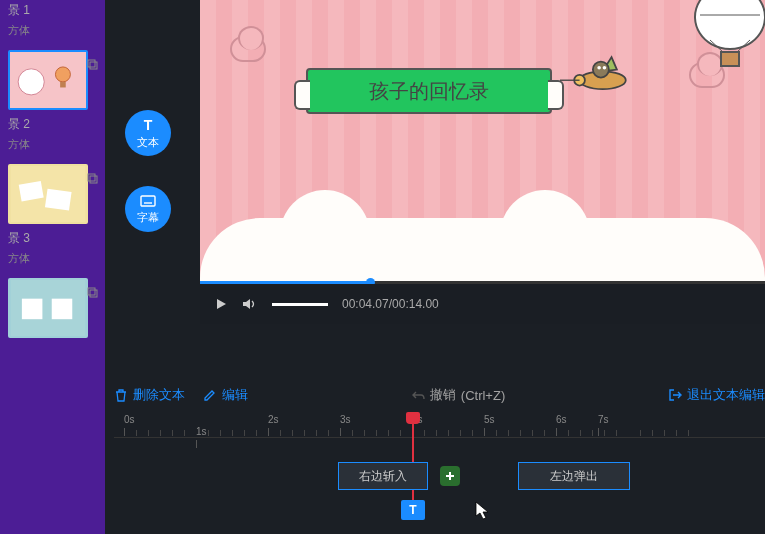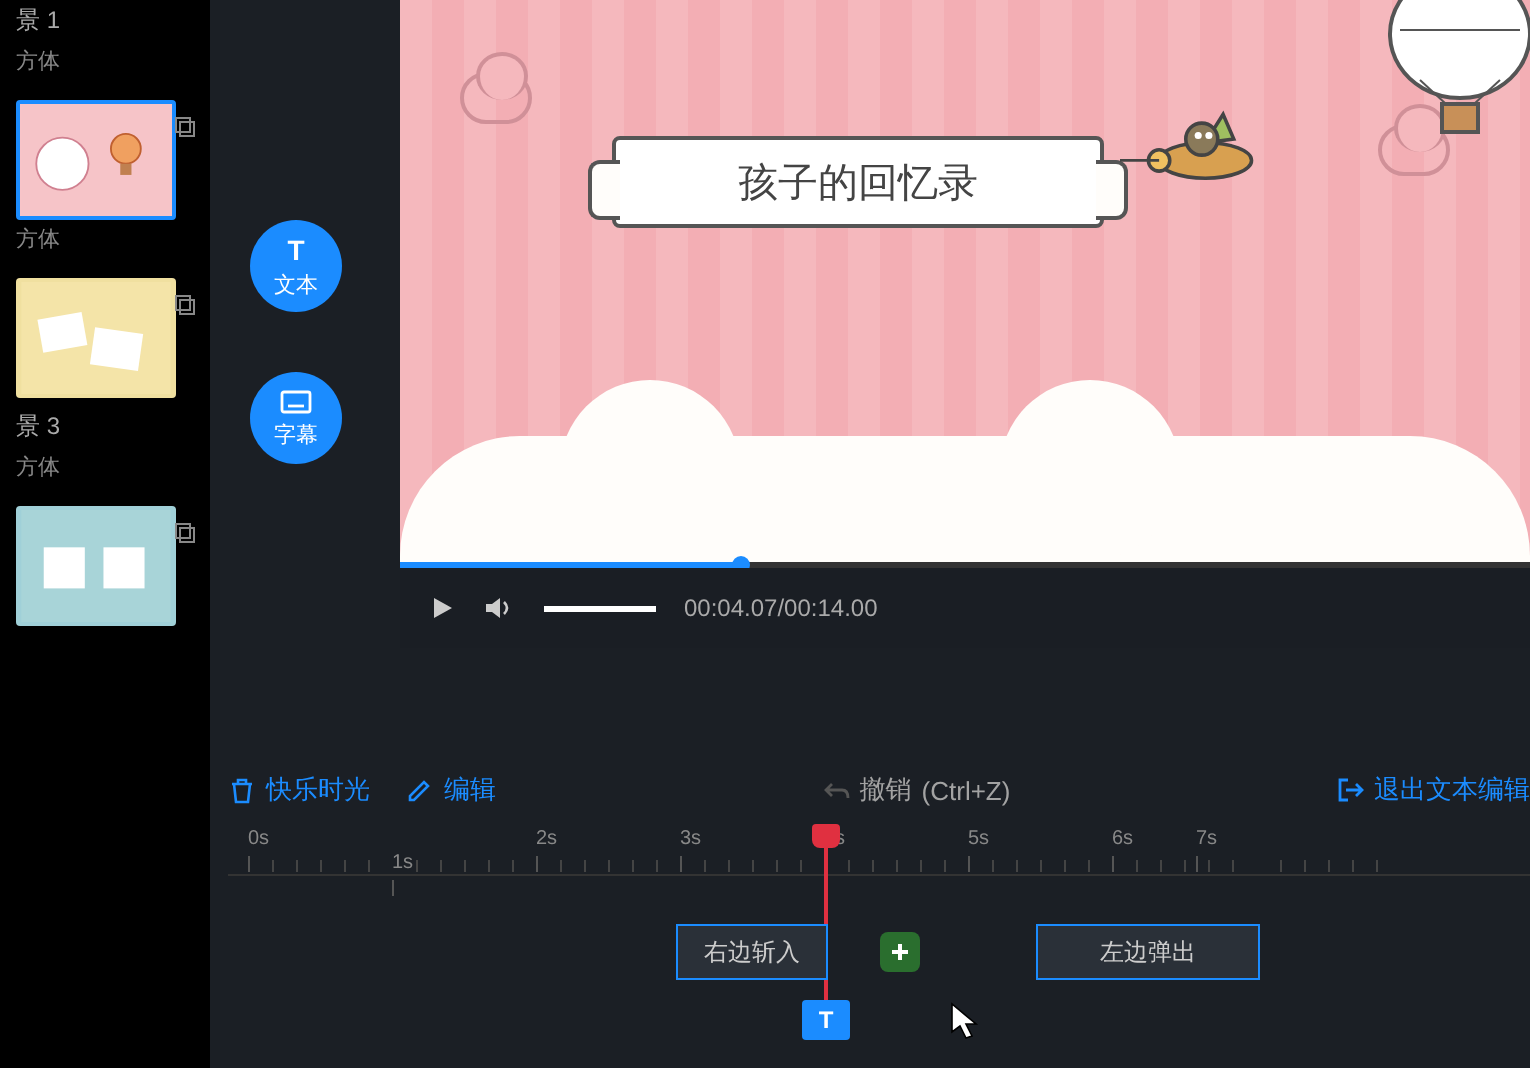--- a/index.html
+++ b/index.html
@@ -1,18 +1,18 @@
 <!DOCTYPE html>
 <html><head>
 <meta charset="utf-8">
 <style>
 * { margin: 0; padding: 0; box-sizing: border-box; font-family: "Microsoft YaHei", Arial, sans-serif; }
 body { background: #1b1f25; color: #c0c0c0; overflow: hidden; width: 765px; height: 534px; position: relative; }
 
-.left-panel { position: absolute; left: 0; top: 0; width: 105px; height: 534px; background: #000000; }
+.left-panel { position: absolute; left: 0; top: 0; width: 105px; height: 534px; background: #4c1d95; }
 .scene-item { padding: 0 8px 8px 8px; }
 .scene-label { font-size: 12px; color: #aaa; padding: 2px 0; }
 .font-label { font-size: 11px; color: #888; padding: 2px 0 4px 0; }
 .scene-thumb { width: 80px; height: 60px; background: #f8d4d4; border: 2px solid transparent; position: relative; border-radius: 2px; }
 .scene-thumb.selected { border: 2px solid #1b8cff; }
 .scene-thumb .overlap-icon { position: absolute; right: -10px; top: 4px; width: 10px; height: 10px; }
 .scene-thumb .ov-svg { width: 12px; height: 12px; }
 
 .thumb-pink { background: #f8c4c8; }
 .thumb-yellow { background: #f0e0a0; }
@@ -21,21 +21,21 @@
 .tool-buttons { position: absolute; left: 125px; top: 110px; width: 56px; }
 .circ-btn { width: 46px; height: 46px; border-radius: 50%; background: #1b8cff; color: #fff; display: flex; flex-direction: column; align-items: center; justify-content: center; margin-bottom: 30px; cursor: pointer; font-size: 11px; }
 .circ-btn svg { margin-bottom: 2px; }
 
 .preview { position: absolute; left: 200px; top: 0; width: 565px; height: 284px; background: #f5b8bd; overflow: hidden; }
 .preview-bg { position: absolute; inset: 0; background: repeating-linear-gradient(90deg, #f5b8bd 0 16px, #f3aeb4 16px 32px); }
 .clouds { position: absolute; bottom: 0; left: 0; right: 0; height: 66px; background: #fffdfa; border-radius: 60px 60px 0 0 / 60px 60px 0 0; }
 .clouds::before, .clouds::after { content: ""; position: absolute; background: #fffdfa; border-radius: 50%; top: -28px; width: 90px; height: 90px; }
 .clouds::before { left: 80px; }
 .clouds::after { left: 300px; }
-.title-banner { position: absolute; left: 106px; top: 68px; width: 246px; height: 46px; background: #ffffff; border: 2px solid #555; border-radius: 4px; display: flex; align-items: center; justify-content: center; font-size: 20px; color: #444; font-family: serif; }
+.title-banner { position: absolute; left: 106px; top: 68px; width: 246px; height: 46px; background: #22c55e; border: 2px solid #555; border-radius: 4px; display: flex; align-items: center; justify-content: center; font-size: 20px; color: #444; font-family: serif; }
 .title-banner::before { content: ""; position: absolute; left: -14px; top: 10px; width: 14px; height: 26px; background: #fffdfa; border: 2px solid #555; border-right: none; border-radius: 6px 0 0 6px; }
 .title-banner::after { content: ""; position: absolute; right: -14px; top: 10px; width: 14px; height: 26px; background: #fffdfa; border: 2px solid #555; border-left: none; border-radius: 0 6px 6px 0; }
 .plane { position: absolute; left: 360px; top: 50px; width: 80px; height: 60px; }
 .balloon { position: absolute; right: -10px; top: -20px; width: 90px; height: 90px; }
 .happy-text { position: absolute; right: 0; top: 170px; font-style: italic; font-weight: bold; color: #fff; font-size: 28px; font-family: serif; white-space: nowrap; }
 .cloud-deco { position: absolute; width: 36px; height: 26px; border: 2px solid #d09098; border-radius: 18px; background: transparent; }
 .cloud-deco::before { content: ""; position: absolute; width: 22px; height: 22px; border: 2px solid #d09098; border-radius: 50%; top: -12px; left: 6px; background: #f5b8bd; border-bottom: none; }
 
 .player-bar { position: absolute; left: 200px; top: 284px; width: 565px; height: 40px; background: #1a1e24; display: flex; align-items: center; padding: 0 14px; gap: 14px; font-size: 12px; color: #aaa; }
 .progress-line { position: absolute; top: 281px; left: 200px; width: 565px; height: 3px; background: #333; }
@@ -81,20 +81,21 @@
         <circle cx="56" cy="24" r="8" fill="#f0a060" stroke="#c06030"></circle>
         <rect x="53" y="32" width="6" height="6" fill="#c08050"></rect>
       </svg>
       <span class="overlap-icon">
         <svg class="ov-svg" viewBox="0 0 12 12">
             <rect x="2" y="2" width="7" height="7" fill="none" stroke="#888"></rect>
             <rect x="4" y="4" width="7" height="7" fill="none" stroke="#888"></rect>
           </svg>
       </span>
     </div>
+    <div class="scene-label" style="margin-top:4px">景 2</div>
     <div class="font-label">方体</div>
   </div>
   <div class="scene-item">
     <div class="scene-thumb thumb-yellow">
       <svg viewBox="0 0 80 60" style="width:100%;height:100%">
         <rect width="80" height="60" fill="#f4e4a8"></rect>
         <rect x="10" y="18" width="24" height="18" fill="#fff" transform="rotate(-10 22 27)"></rect>
         <rect x="38" y="26" width="26" height="20" fill="#fff" transform="rotate(8 51 36)"></rect>
       </svg>
       <span class="overlap-icon">
@@ -186,21 +187,21 @@
     </svg>
   <div class="vol-slider"></div>
   <span class="timecode">00:04.07/00:14.00</span>
 </div>
 
 <div class="toolbar">
   <div class="tb-btn tb-blue">
     <svg width="14" height="14" viewBox="0 0 14 14">
         <path d="M3 4 L11 4 L10 13 L4 13 Z M2 4 L12 4 M5 2 L9 2 L9 4 L5 4 Z" fill="none" stroke="#1b8cff" stroke-width="1.3"></path>
       </svg>
-    <span>快乐时光</span>
+    <span>删除文本</span>
   </div>
   <div class="tb-btn tb-blue">
     <svg width="14" height="14" viewBox="0 0 14 14">
         <path d="M2 12 L4 12 L11 5 L9 3 L2 10 Z" fill="none" stroke="#1b8cff" stroke-width="1.3"></path>
       </svg>
     <span>编辑</span>
   </div>
   <div class="tb-spacer"></div>
   <div class="tb-btn tb-gray">
     <svg width="14" height="12" viewBox="0 0 14 12">
@@ -266,21 +267,21 @@
       <div class="minor-tick" style="left: 526px;"></div>
       <div class="minor-tick" style="left: 538px;"></div>
       <div class="minor-tick" style="left: 550px;"></div>
       <div class="minor-tick" style="left: 562px;"></div>
       <div class="minor-tick" style="left: 574px;"></div>
     </div>
   <div class="playhead" style="left:298px">
     <div class="playhead-top"></div>
   </div>
   <div class="track">
-    <div class="track-seg" style="left:224px;width:76px">
+    <div class="track-seg" style="left:224px;width:90px">
       <span>右边斩入</span>
     </div>
     <div class="plus-btn" style="left:326px">
       <svg width="12" height="12" viewBox="0 0 12 12">
           <path d="M6 2 L6 10 M2 6 L10 6" stroke="#fff" stroke-width="2"></path>
         </svg>
     </div>
     <div class="track-seg" style="left:404px;width:112px">
       <span>左边弹出</span>
     </div>

